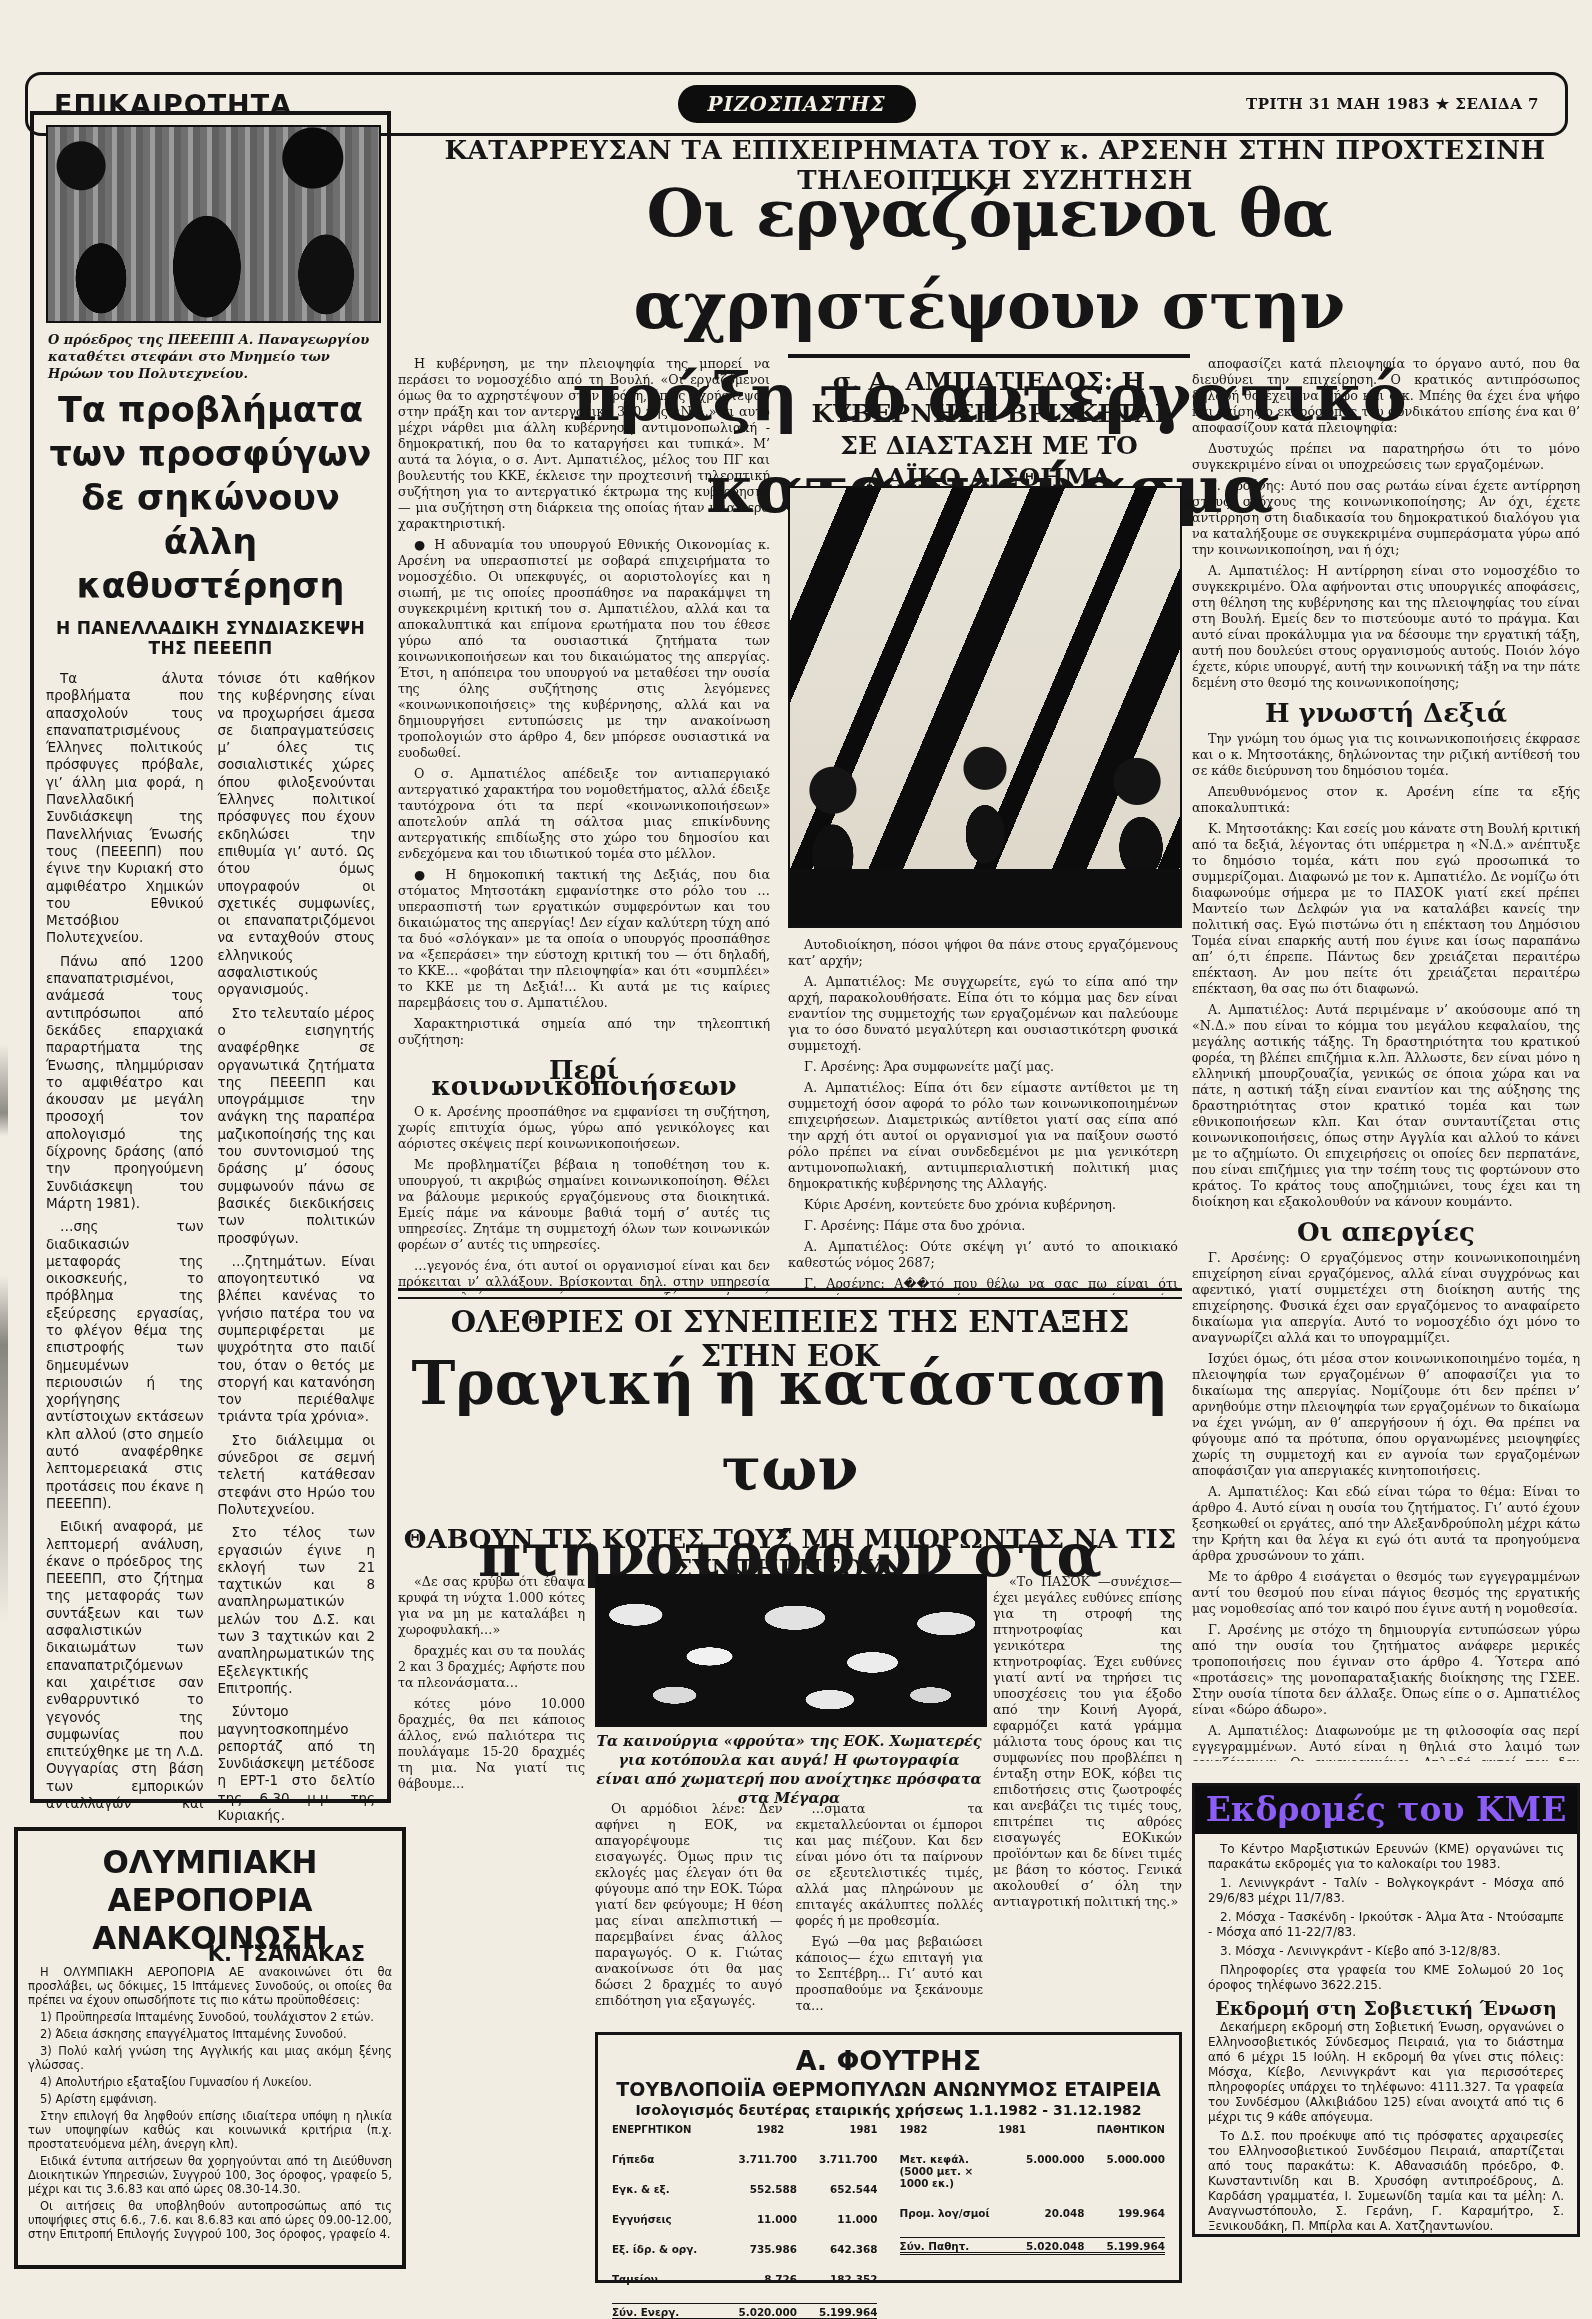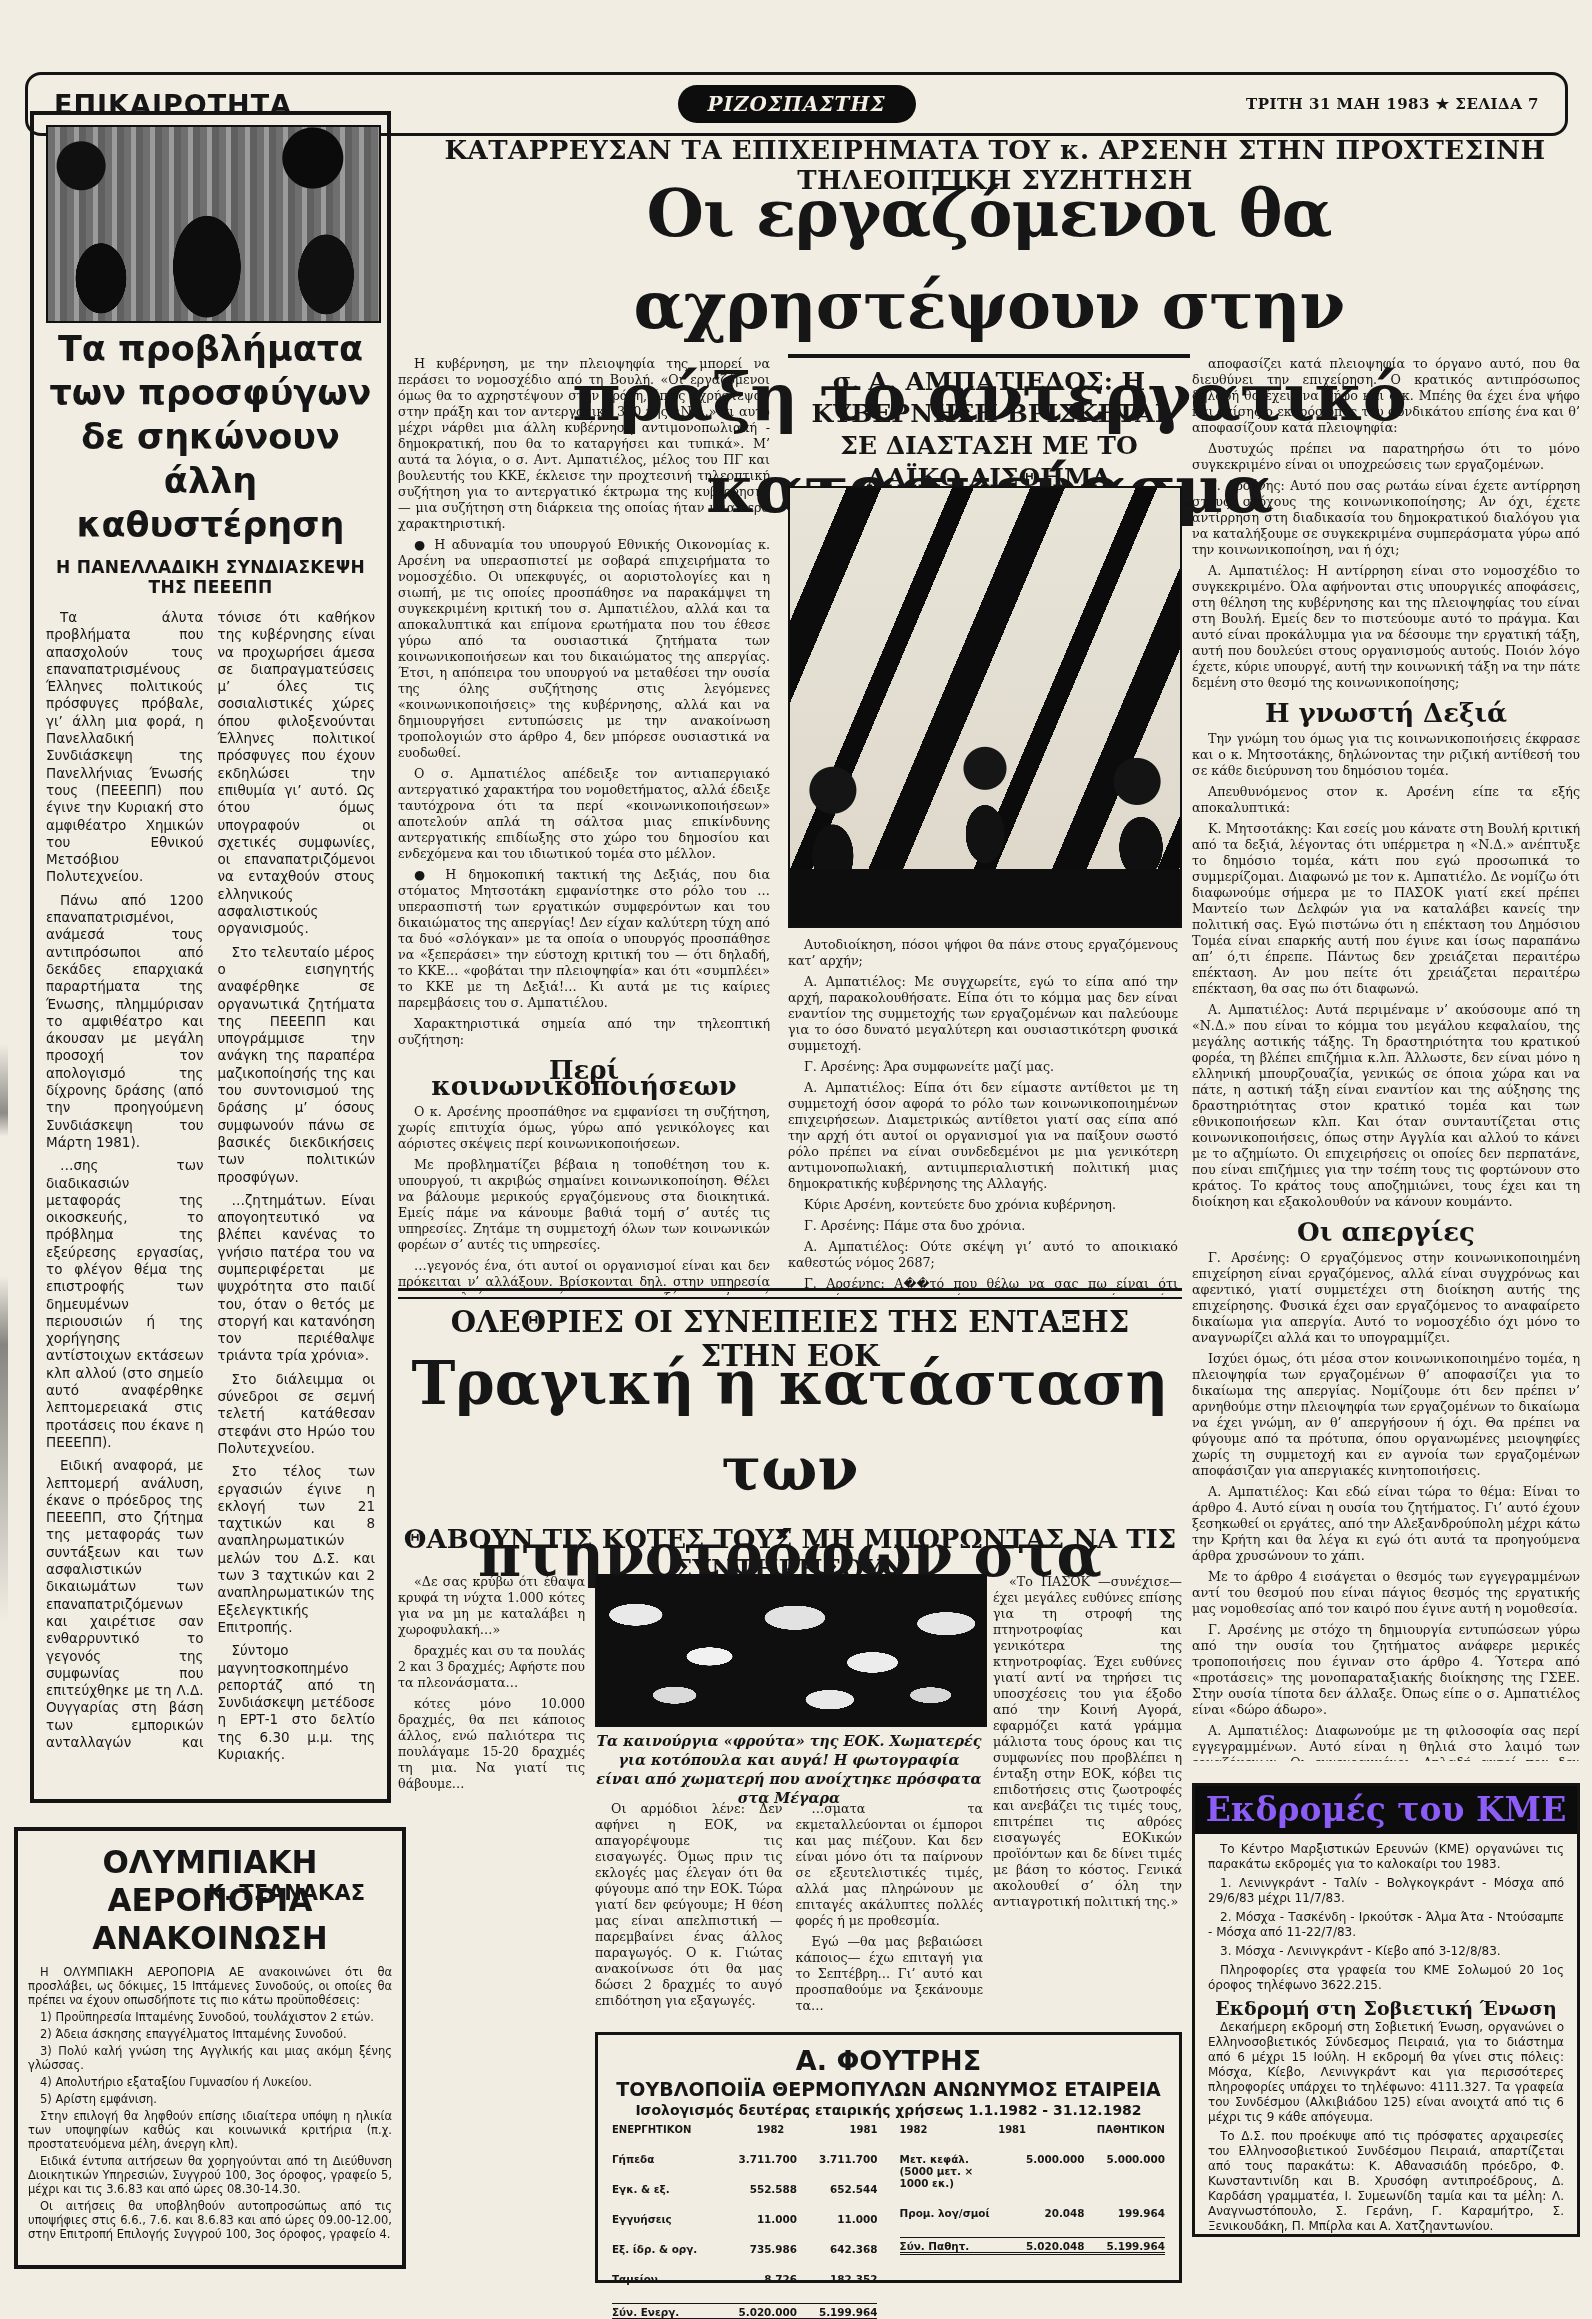--- a/index.html
+++ b/index.html
@@ -190,20 +190,21 @@
         <p>Α. Αμπατιέλος: Και εδώ είναι τώρα το θέμα: Είναι το άρθρο 4. Αυτό είναι η ουσία του ζητήματος. Γι’ αυτό έχουν ξεσηκωθεί οι εργάτες, από την Αλεξανδρούπολη μέχρι κάτω την Κρήτη και θα λέγα κι εγώ ότι αυτά τα προηγούμενα άρθρα χρυσώνουν το χάπι.</p>
         <p>Με το άρθρο 4 εισάγεται ο θεσμός των εγγεγραμμένων αντί του θεσμού που είναι πάγιος θεσμός της εργατικής μας νομοθεσίας από τον καιρό που έγινε αυτή η νομοθεσία.</p>
         <p>Γ. Αρσένης με στόχο τη δημιουργία εντυπώσεων γύρω από την ουσία του ζητήματος ανάφερε μερικές τροποποιήσεις που έγιναν στο άρθρο 4. Ύστερα από «προτάσεις» της μονοπαραταξιακής διοίκησης της ΓΣΕΕ. Στην ουσία τίποτα δεν άλλαξε. Όπως είπε ο σ. Αμπατιέλος είναι «δώρο άδωρο».</p>
         <p>Α. Αμπατιέλος: Διαφωνούμε με τη φιλοσοφία σας περί εγγεγραμμένων. Αυτό είναι η θηλιά στο λαιμό των εργαζόμενων. Οι εγγεγραμμένοι. Δηλαδή αυτοί που δεν πατάνε ούτε στο σωματείο και δεν ενδιαφέρονται. Μην πάρετε α ή βήτα επιχείρηση, είναι γενικό αυτό. Μετά αυτό θα ισχύσει και στην ΕΑΣ και για τα τρόλλεϋ. Δεν είναι το 50 συν 1 συνεπώς, μπορεί να πάει το 70, το 80. Δίνεται επίσης το δικαίωμα σε ένα σωματείο τοπικό με το 1/10 και σταματά όλη τη διαδικασία της απεργίας μέχρι να πάρει απόφαση το σωματείο και σταματά την απεργία κι αυτό μπορεί να γίνει μέχρι και την αναβολή της απεργίας διότι ούτε προθεσμίες δεν μπαίνουν στην κατάθεση της αίτησης από την πλευρά του 1/10. Αυτό είναι πρωτοφανές!</p>
       </div>
 
   </div>
 
   <div class="left-box">
     <div class="photo-crowd"></div>
+    <div class="lb-caption">Ο πρόεδρος της ΠΕΕΕΠΠ Α. Παναγεωργίου καταθέτει στεφάνι στο Μνημείο των Ηρώων του Πολυτεχνείου.</div>
     <div class="lb-headline">Τα προβλήματα των προσφύγων δε σηκώνουν άλλη καθυστέρηση</div>
     <div class="lb-subhead">Η ΠΑΝΕΛΛΑΔΙΚΗ ΣΥΝΔΙΑΣΚΕΨΗ ΤΗΣ ΠΕΕΕΠΠ</div>
     <div class="lb-body">
         <p>Τα άλυτα προβλήματα που απασχολούν τους επαναπατρισμένους Έλληνες πολιτικούς πρόσφυγες πρόβαλε, γι’ άλλη μια φορά, η Πανελλαδική Συνδιάσκεψη της Πανελλήνιας Ένωσής τους (ΠΕΕΕΠΠ) που έγινε την Κυριακή στο αμφιθέατρο Χημικών του Εθνικού Μετσόβιου Πολυτεχνείου.</p>
         <p>Πάνω από 1200 επαναπατρισμένοι, ανάμεσά τους αντιπρόσωποι από δεκάδες επαρχιακά παραρτήματα της Ένωσης, πλημμύρισαν το αμφιθέατρο και άκουσαν με μεγάλη προσοχή τον απολογισμό της δίχρονης δράσης (από την προηγούμενη Συνδιάσκεψη του Μάρτη 1981).</p>
         <p>…σης των διαδικασιών μεταφοράς της οικοσκευής, το πρόβλημα της εξεύρεσης εργασίας, το φλέγον θέμα της επιστροφής των δημευμένων περιουσιών ή της χορήγησης αντίστοιχων εκτάσεων κλπ αλλού (στο σημείο αυτό αναφέρθηκε λεπτομερειακά στις προτάσεις που έκανε η ΠΕΕΕΠΠ).</p>
         <p>Ειδική αναφορά, με λεπτομερή ανάλυση, έκανε ο πρόεδρος της ΠΕΕΕΠΠ, στο ζήτημα της μεταφοράς των συντάξεων και των ασφαλιστικών δικαιωμάτων των επαναπατριζόμενων και χαιρέτισε σαν ενθαρρυντικό το γεγονός της συμφωνίας που επιτεύχθηκε με τη Λ.Δ. Ουγγαρίας στη βάση των εμπορικών ανταλλαγών και τόνισε ότι καθήκον της κυβέρνησης είναι να προχωρήσει άμεσα σε διαπραγματεύσεις μ’ όλες τις σοσιαλιστικές χώρες όπου φιλοξενούνται Έλληνες πολιτικοί πρόσφυγες που έχουν εκδηλώσει την επιθυμία γι’ αυτό. Ως ότου όμως υπογραφούν οι σχετικές συμφωνίες, οι επαναπατριζόμενοι να ενταχθούν στους ελληνικούς ασφαλιστικούς οργανισμούς.</p>
         <p>Στο τελευταίο μέρος ο εισηγητής αναφέρθηκε σε οργανωτικά ζητήματα της ΠΕΕΕΠΠ και υπογράμμισε την ανάγκη της παραπέρα μαζικοποίησής της και του συντονισμού της δράσης μ’ όσους συμφωνούν πάνω σε βασικές διεκδικήσεις των πολιτικών προσφύγων.</p>
         <p>…ζητημάτων. Είναι απογοητευτικό να βλέπει κανένας το γνήσιο πατέρα του να συμπεριφέρεται με ψυχρότητα στο παιδί του, όταν ο θετός με στοργή και κατανόηση τον περιέθαλψε τριάντα τρία χρόνια».</p>
         <p>Στο διάλειμμα οι σύνεδροι σε σεμνή τελετή κατάθεσαν στεφάνι στο Ηρώο του Πολυτεχνείου.</p>

